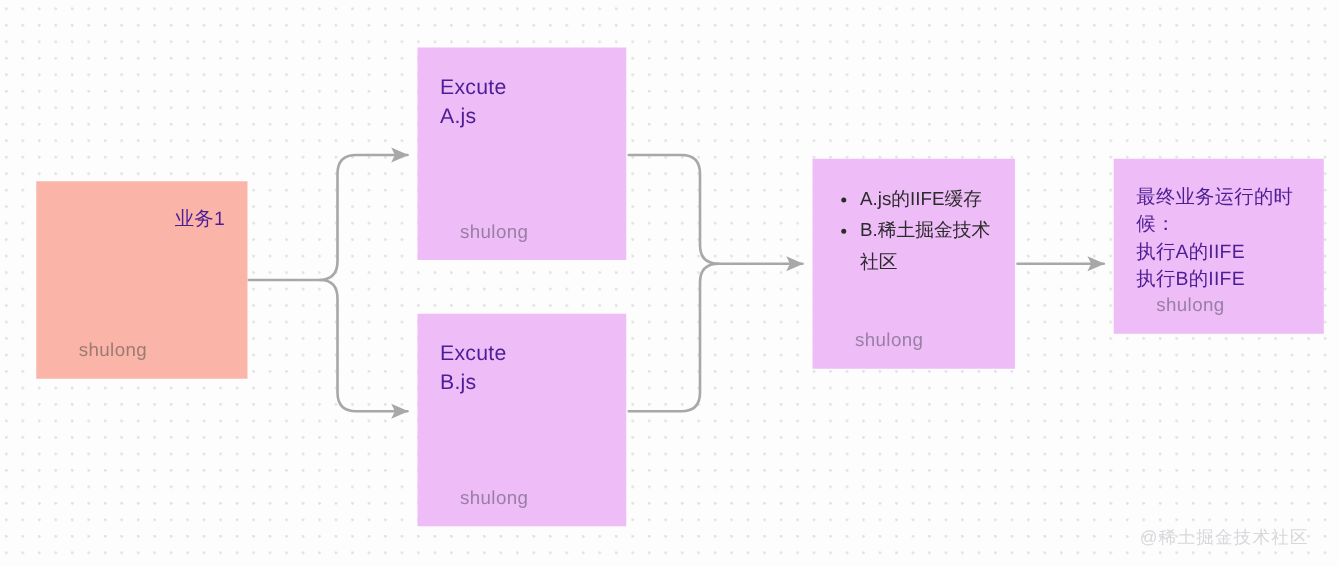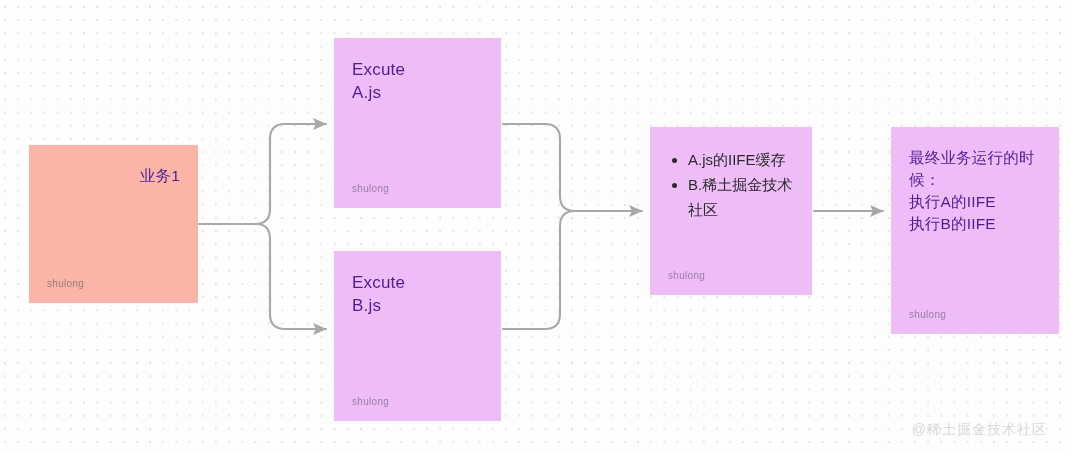--- a/index.html
+++ b/index.html
@@ -67,23 +67,23 @@
     list-style: disc;
   }
   .node-list li {
     font-size: 15px;
     line-height: 25px;
     color: #2b2b2b;
   }
 
   .node-footer {
     position: absolute;
-    left: 18px;
+    left: 34px;
     bottom: 14px;
-    font-size: 10px;
+    font-size: 15px;
     color: #9a7fa5;
     letter-spacing: 0.3px;
   }
   .node-salmon .node-footer {
     color: #9c7b74;
   }
 
   .watermark {
     position: absolute;
     right: 24px;
@@ -143,21 +143,21 @@
   </div>
 
   <div class="node node-purple" style="left:650px; top:127px; width:162px; height:168px;">
     <ul class="node-list">
       <li>A.js的IIFE缓存</li>
       <li>B.稀土掘金技术社区</li>
     </ul>
     <div class="node-footer">shulong</div>
   </div>
 
-  <div class="node node-purple" style="left:891px; top:127px; width:168px; height:207px;">
+  <div class="node node-purple" style="left:891px; top:127px; width:168px; height:140px;">
     <div class="node-title node-title-zh">最终业务运行的时候：
 执行A的IIFE
 执行B的IIFE</div>
     <div class="node-footer">shulong</div>
   </div>
 
   <div class="watermark">@稀土掘金技术社区</div>
 
 </div>
 

